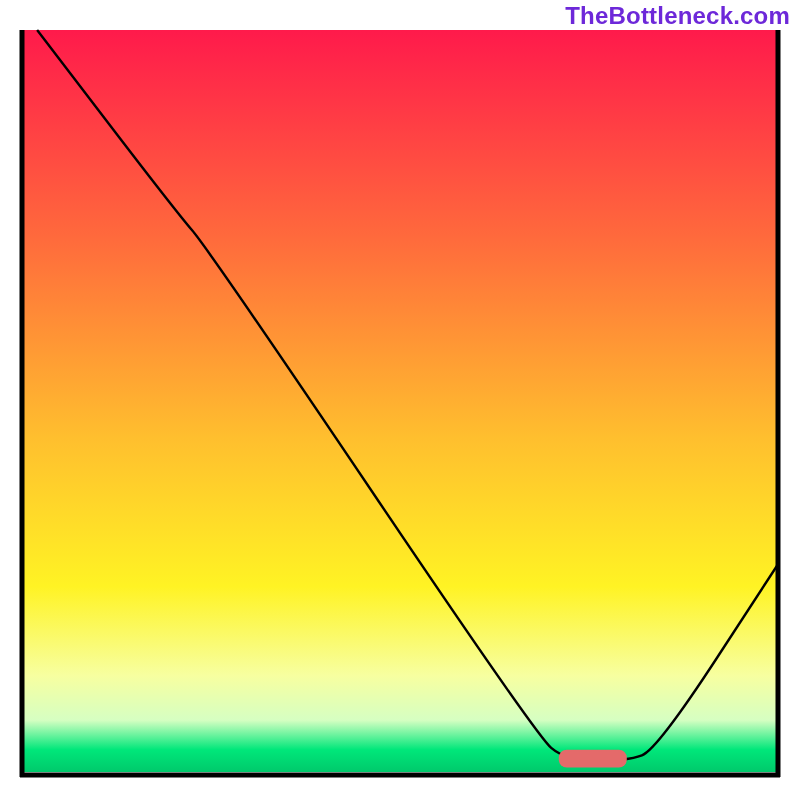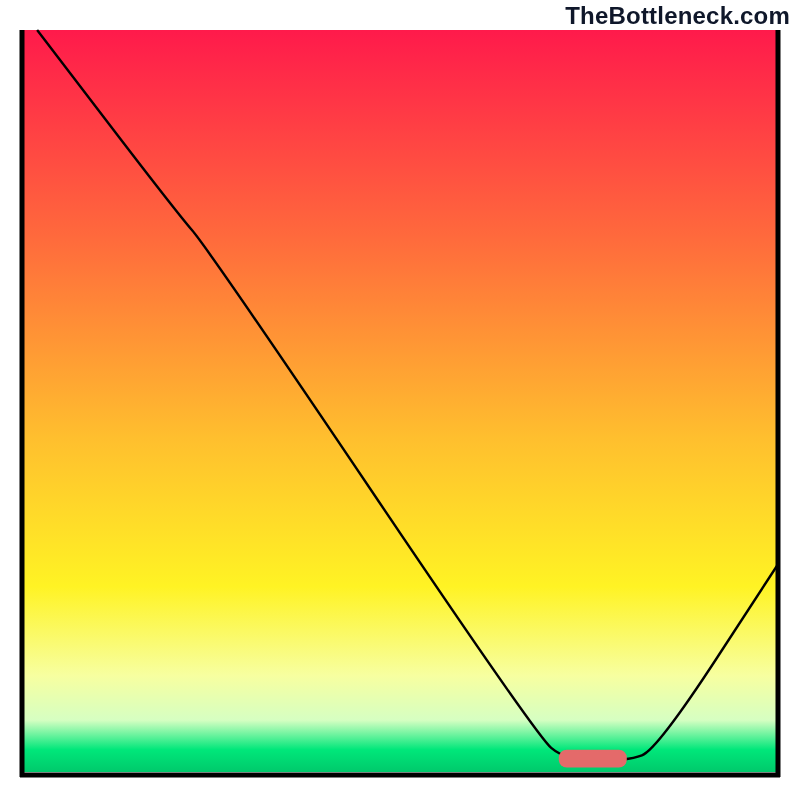--- a/index.html
+++ b/index.html
@@ -17,21 +17,21 @@
   }
   svg {
     display: block;
   }
   .attribution {
     position: absolute;
     top: 2px;
     right: 10px;
     font-size: 24px;
     font-weight: 600;
-    color: #0f172a;
+    color: #6d28d9;
     letter-spacing: 0.2px;
   }
 </style>
 </head>
 <body>
 
 <div class="container">
   <div class="attribution">TheBottleneck.com</div>
 
   <svg width="800" height="800" viewBox="0 0 800 800">

